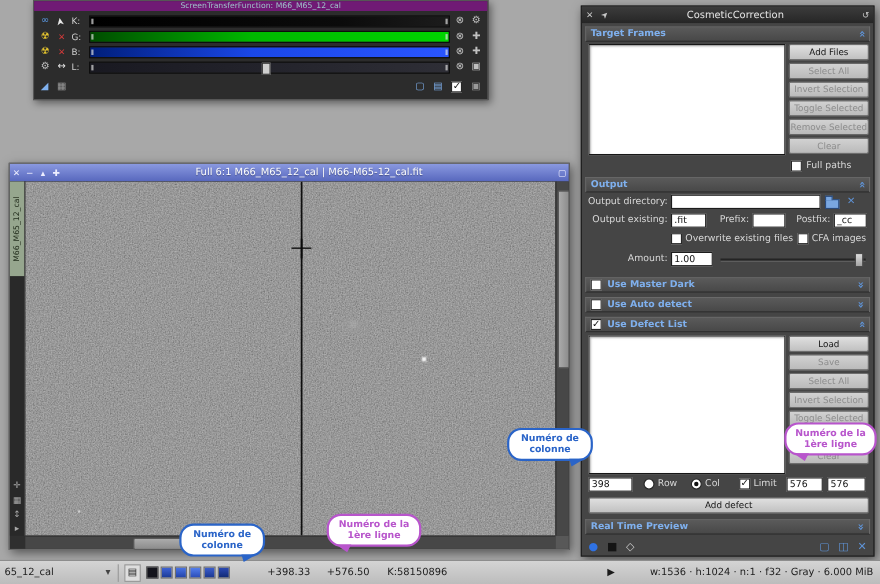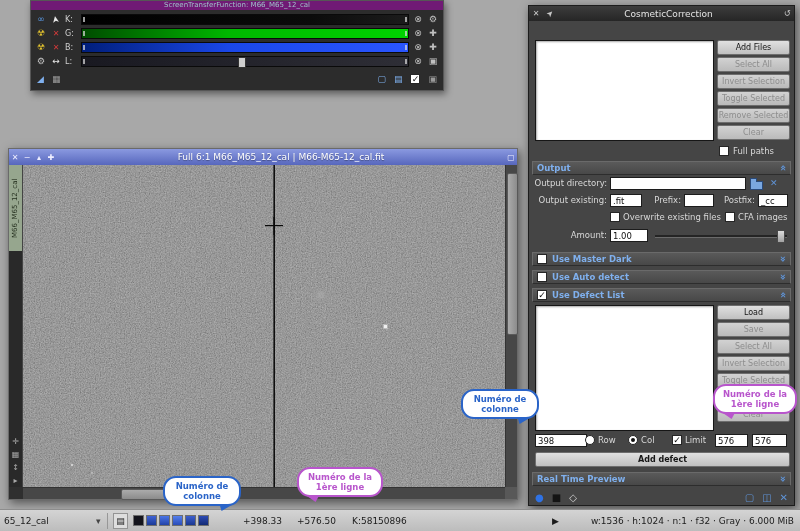--- a/index.html
+++ b/index.html
@@ -11,21 +11,21 @@
   }
   
   .lbl{position:absolute;font-size:8.5px;line-height:13px;color:#d8d8d8;white-space:nowrap;}
   .lbl.r{text-align:right;}
   .field{position:absolute;height:13px;background:#fff;border:1px solid #1c1c1c;
     font-size:8.5px;color:#111;padding:0 2px;box-sizing:border-box;font-family:inherit;outline:none;}
   .btn{position:absolute;left:188px;width:73px;height:15px;
     background:linear-gradient(#e0e0e0,#c0c0c0);border:1px solid #6d6d6d;border-radius:2px;
     font-size:8px;color:#161616;text-align:center;line-height:12px;box-sizing:border-box;padding:0;font-family:inherit;}
   .btn.dis{color:#8d8d8d;background:linear-gradient(#d2d2d2,#bababa);}
-  .btn.wide{left:6px;width:255px;font-weight:bold;}
+  .btn.wide{left:6px;width:255px;}
   .cb{position:absolute;width:10px;height:10px;background:#fff;border:1px solid #262626;
     box-sizing:border-box;font-size:9px;line-height:8px;text-align:center;color:#101010;font-weight:bold;}
   .cb.inline{position:static;display:inline-block;flex:0 0 auto;}
   .radio{position:absolute;width:10px;height:10px;border-radius:50%;background:#fff;border:1px solid #262626;box-sizing:border-box;}
   .radio.sel::after{content:"";position:absolute;left:2px;top:2px;width:4px;height:4px;border-radius:50%;background:#111;}
   .listbox{position:absolute;background:#fff;border:1px solid #161616;box-shadow:inset 1px 1px 2px rgba(0,0,0,.35);}
 
   
   #stf{position:absolute;left:30px;top:0;width:414px;height:91px;background:#2c2c2c;
     border:1px solid #565656;box-shadow:2px 3px 7px rgba(0,0,0,.45);box-sizing:border-box;}
@@ -221,20 +221,24 @@
 </div>
 
 <div id="cc">
   <div class="ttl">
     <span class="ic">✕</span>
     <span class="ic" style="transform:rotate(-45deg)">➤</span>
     <span class="name">CosmeticCorrection</span>
     <span class="ic">↺</span>
   </div>
 
+  <div class="sec" style="top:18px">
+    <span class="t">Target Frames</span>
+    <span class="chev">«</span>
+  </div>
   <div class="listbox" style="left:6px;top:34px;width:177px;height:99px"></div>
   <button class="btn" style="top:34px">Add Files</button>
   <button class="btn dis" style="top:51px">Select All</button>
   <button class="btn dis" style="top:68px">Invert Selection</button>
   <button class="btn dis" style="top:85px">Toggle Selected</button>
   <button class="btn dis" style="top:102px">Remove Selected</button>
   <button class="btn dis" style="top:119px">Clear</button>
   <span class="cb" style="left:190px;top:140px"></span>
   <span class="lbl" style="left:204px;top:139px">Full paths</span>
 
@@ -284,21 +288,21 @@
   </div>
   <div class="listbox" style="left:6px;top:299px;width:177px;height:124px"></div>
   <button class="btn" style="top:299px">Load</button>
   <button class="btn dis" style="top:316px">Save</button>
   <button class="btn dis" style="top:333px">Select All</button>
   <button class="btn dis" style="top:350px">Invert Selection</button>
   <button class="btn dis" style="top:367px">Toggle Selected</button>
   <button class="btn dis" style="top:384px">Remove Selected</button>
   <button class="btn dis" style="top:401px">Clear</button>
 
-  <input class="field" style="left: 6px; top: 428px; width: 52px;" value="398">
+  <input class="field" style="left: 6px; top: 428px; width: 40px;" value="398">
   <span class="radio" style="left:56px;top:429px"></span>
   <span class="lbl" style="left:69px;top:428px">Row</span>
   <span class="radio sel" style="left:99px;top:429px"></span>
   <span class="lbl" style="left:112px;top:428px">Col</span>
   <span class="cb" style="left:143px;top:429px"><span>✓</span></span>
   <span class="lbl" style="left:156px;top:428px">Limit</span>
   <input class="field" style="left: 186px; top: 428px; width: 33px;" value="576">
   <input class="field" style="left: 223px; top: 428px; width: 35px;" value="576">
 
   <button class="btn wide" style="top:446px">Add defect</button>

